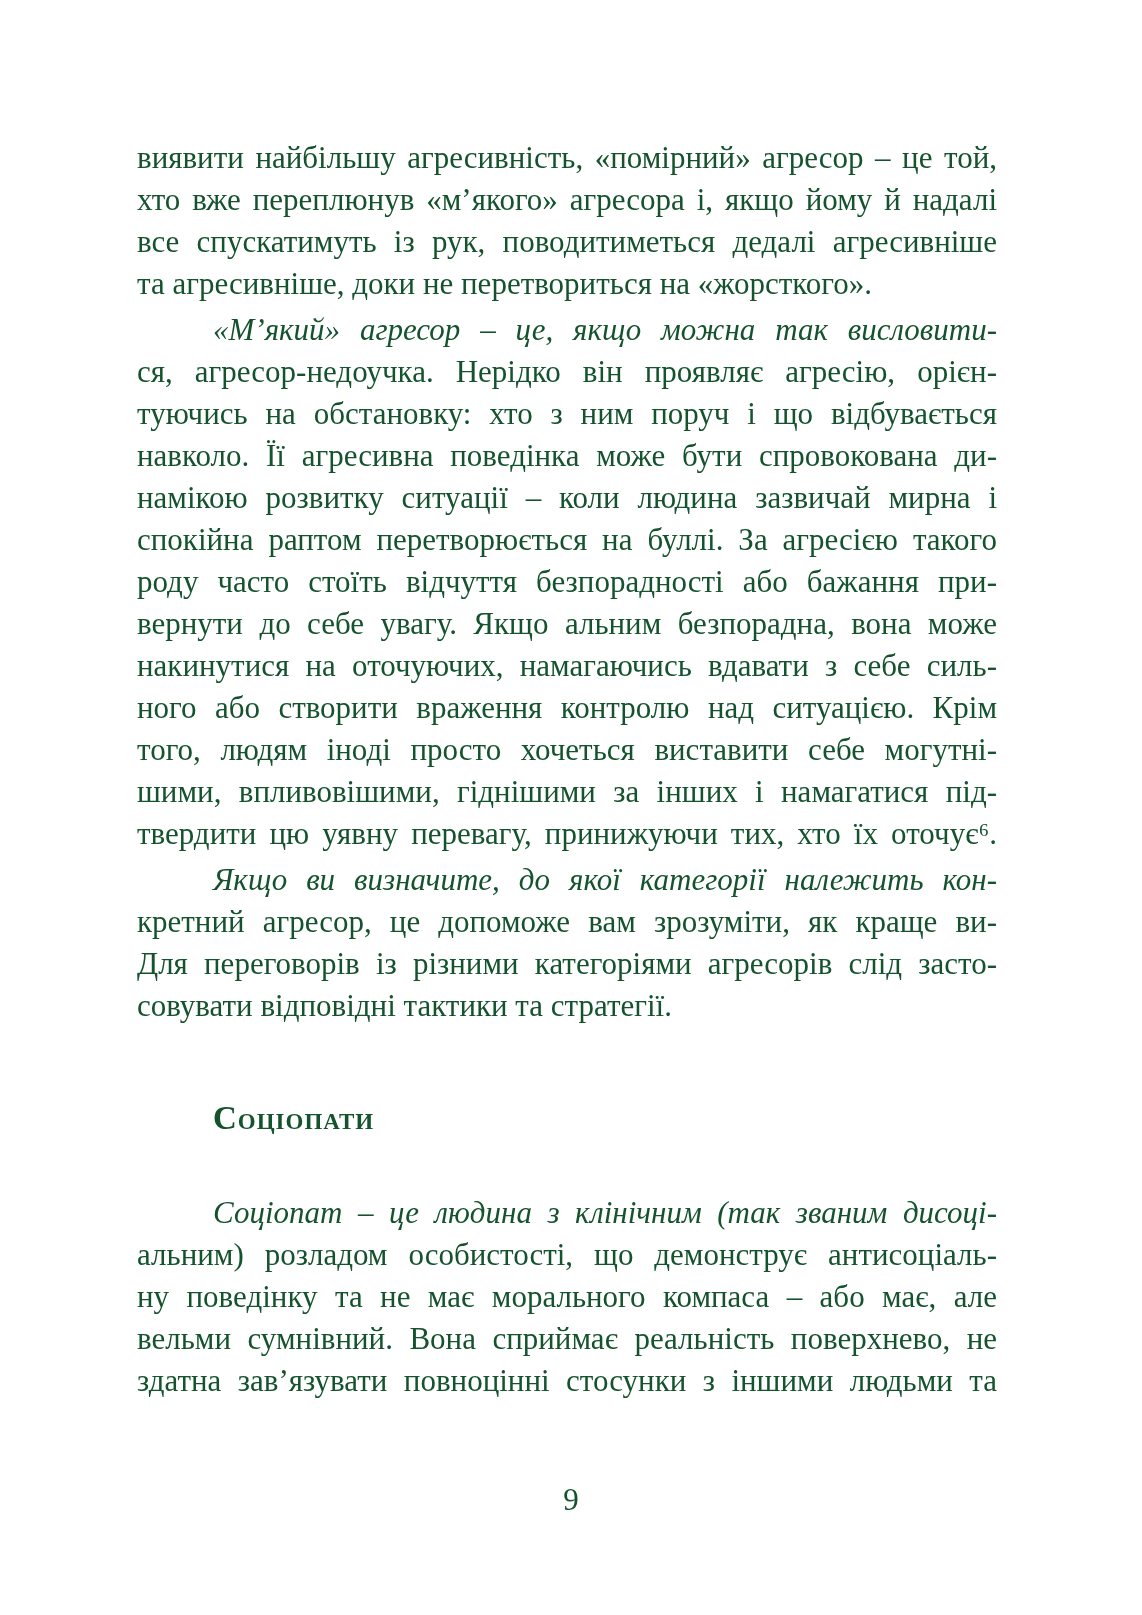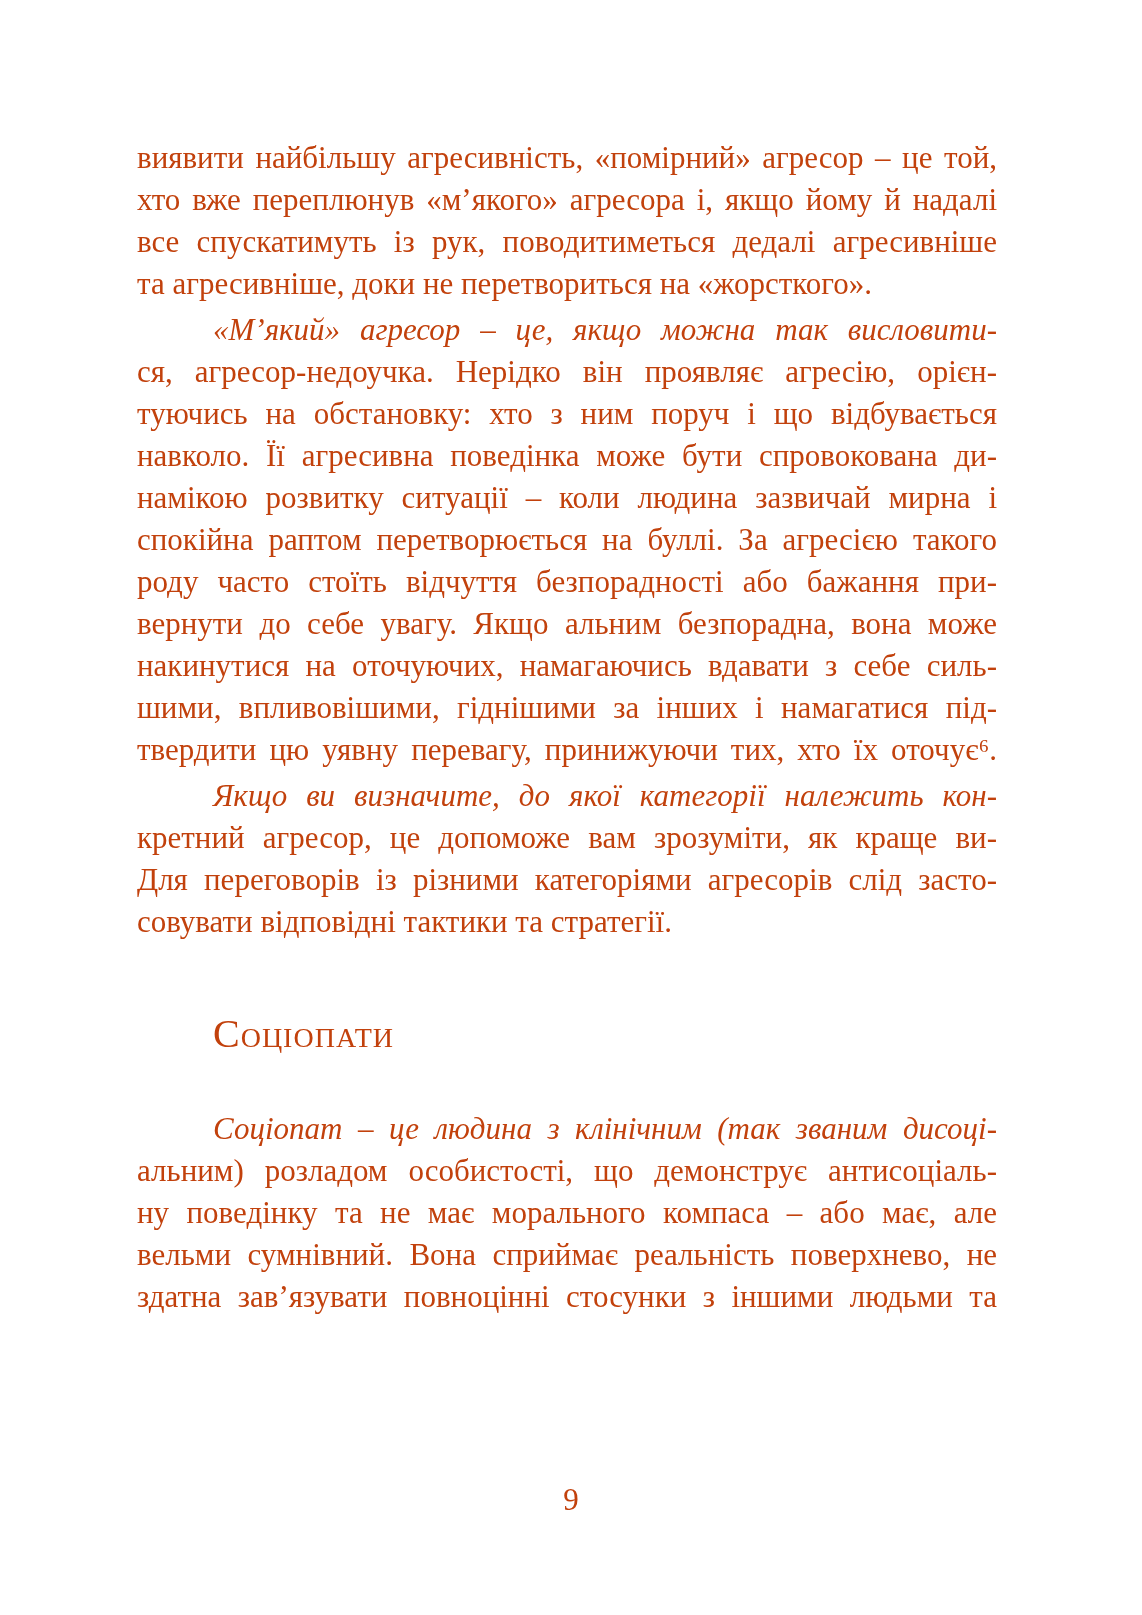--- a/index.html
+++ b/index.html
@@ -5,21 +5,21 @@
   html, body {
     margin: 0;
     padding: 0;
     background: #ffffff;
   }
   .page {
     position: relative;
     width: 1142px;
     height: 1615px;
     background: #ffffff;
-    color: #c2410c;
+    color: #14532d;
     font-family: "Liberation Serif", "DejaVu Serif", serif;
     overflow: hidden;
   }
   .text-block {
     position: absolute;
     left: 137px;
     top: 137px;
     width: 860px;
   }
   .para {
@@ -36,27 +36,27 @@
     white-space: normal;
   }
   .line.last {
     text-align-last: auto;
   }
   .line.indent {
     text-indent: 76px;
     font-style: italic;
   }
   .heading {
-    font-size: 40px;
+    font-size: 33px;
     line-height: 42px;
     font-variant: small-caps;
     letter-spacing: 1px;
     text-indent: 76px;
     margin: 70px 0 53px 0;
-    font-weight: normal;
+    font-weight: bold;
   }
   .page-number {
     position: absolute;
     left: 0;
     top: 1479px;
     width: 100%;
     text-align: center;
     font-size: 31px;
     line-height: 42px;
   }
@@ -75,20 +75,22 @@
       <div class="para">
         <div class="line indent">«М’який» агресор – це, якщо можна так висловити-</div>
         <div class="line">ся, агресор-недоучка. Нерідко він проявляє агресію, орієн-</div>
         <div class="line">туючись на обстановку: хто з ним поруч і що відбувається</div>
         <div class="line">навколо. Її агресивна поведінка може бути спровокована ди-</div>
         <div class="line">намікою розвитку ситуації – коли людина зазвичай мирна і</div>
         <div class="line">спокійна раптом перетворюється на буллі. За агресією такого</div>
         <div class="line">роду часто стоїть відчуття безпорадності або бажання при-</div>
         <div class="line">вернути до себе увагу. Якщо альним безпорадна, вона може</div>
         <div class="line">накинутися на оточуючих, намагаючись вдавати з себе силь-</div>
+        <div class="line">ного або створити враження контролю над ситуацією. Крім</div>
+        <div class="line">того, людям іноді просто хочеться виставити себе могутні-</div>
         <div class="line">шими, впливовішими, гіднішими за інших і намагатися під-</div>
         <div class="line">твердити цю уявну перевагу, принижуючи тих, хто їх оточує⁶.</div>
       </div>
       <div class="para">
         <div class="line indent">Якщо ви визначите, до якої категорії належить кон-</div>
         <div class="line">кретний агресор, це допоможе вам зрозуміти, як краще ви-</div>
         <div class="line">Для переговорів із різними категоріями агресорів слід засто-</div>
         <div class="line last">совувати відповідні тактики та стратегії.</div>
       </div>
       <div class="heading">Соціопати</div>

